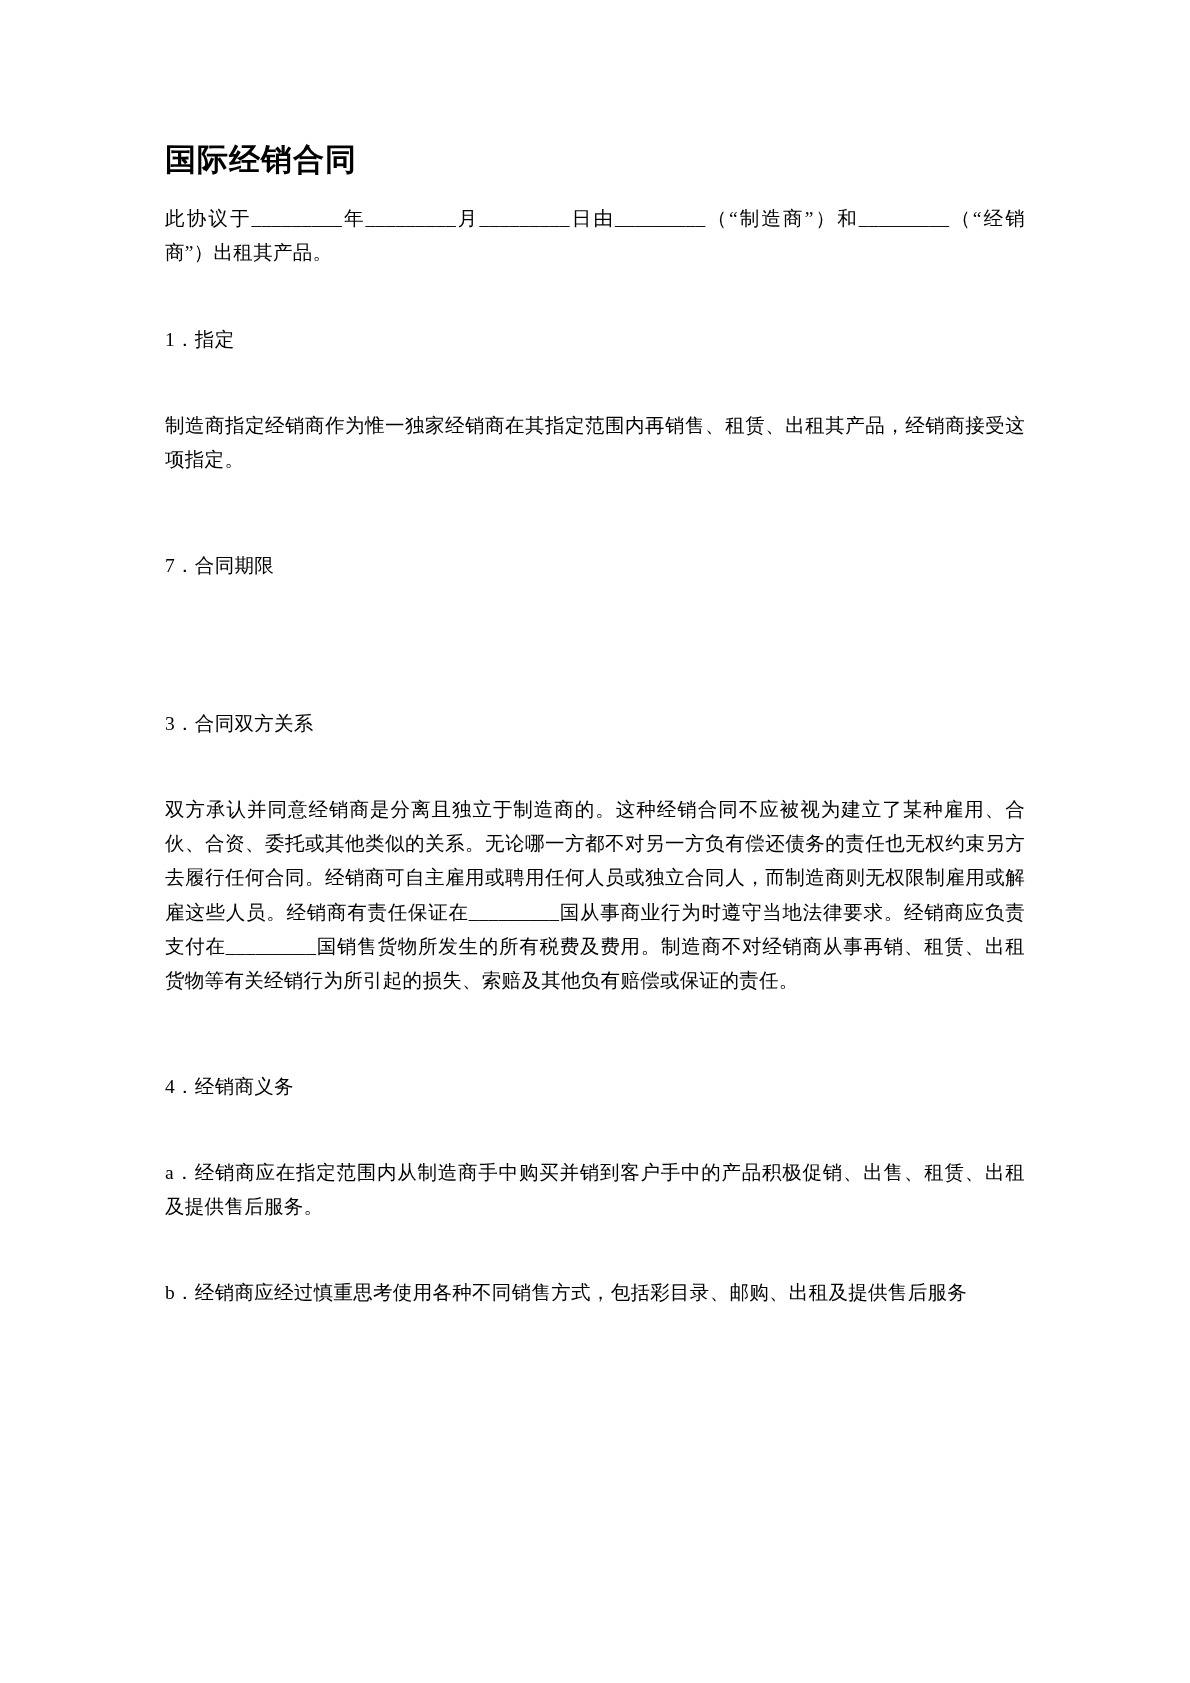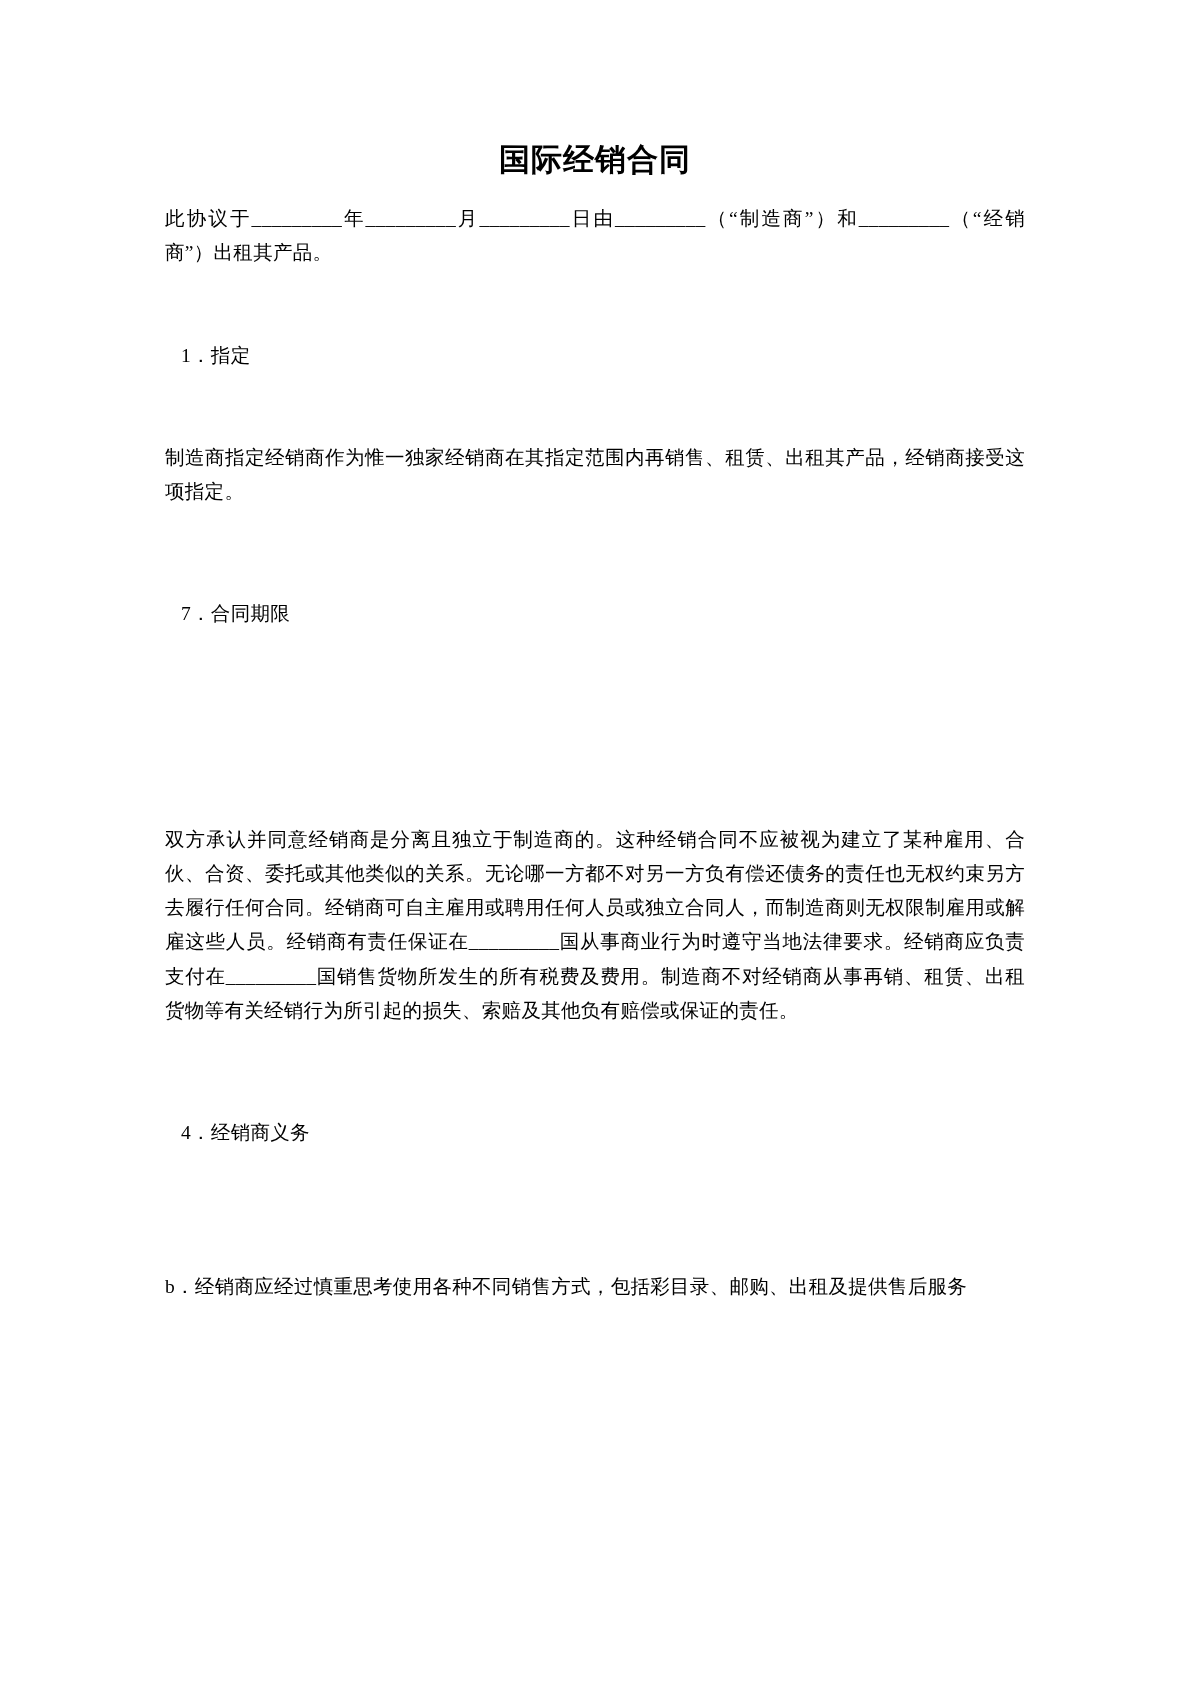--- a/index.html
+++ b/index.html
@@ -14,40 +14,39 @@
     color: #000000;
   }
   .page {
     position: relative;
     width: 1190px;
     height: 1683px;
     box-sizing: border-box;
     padding: 140px 165px 60px 165px;
   }
   .doc-title {
-    text-align: center;
     font-size: 31px;
     font-weight: bold;
     letter-spacing: 1px;
     margin: 0 0 22px 0;
     line-height: 1.3;
   }
   .para {
     font-size: 19.5px;
     line-height: 1.75;
     text-align: justify;
     margin: 0;
     letter-spacing: 0.3px;
   }
   .gap-md { height: 52px; }
   .gap-lg { height: 72px; }
   .heading {
     font-size: 19.5px;
     line-height: 1.75;
-    margin: 16px;
+    margin: 0;
     letter-spacing: 0.3px;
   }
 </style>
 </head>
 <body>
 
 <div class="page">
 
   <h1 class="doc-title">国际经销合同</h1>
 
@@ -63,29 +62,31 @@
 
   <div class="gap-lg"></div>
 
   <p class="heading">7．合同期限</p>
 
   <div class="gap-md"></div>
 
 
   <div class="gap-lg"></div>
 
+  <p class="heading">3．合同双方关系</p>
 
   <div class="gap-md"></div>
 
   <p class="para">双方承认并同意经销商是分离且独立于制造商的。这种经销合同不应被视为建立了某种雇用、合伙、合资、委托或其他类似的关系。无论哪一方都不对另一方负有偿还债务的责任也无权约束另方去履行任何合同。经销商可自主雇用或聘用任何人员或独立合同人，而制造商则无权限制雇用或解雇这些人员。经销商有责任保证在_________国从事商业行为时遵守当地法律要求。经销商应负责支付在_________国销售货物所发生的所有税费及费用。制造商不对经销商从事再销、租赁、出租货物等有关经销行为所引起的损失、索赔及其他负有赔偿或保证的责任。</p>
 
   <div class="gap-lg"></div>
 
   <p class="heading">4．经销商义务</p>
 
   <div class="gap-md"></div>
 
+  <p class="para">a．经销商应在指定范围内从制造商手中购买并销到客户手中的产品积极促销、出售、租赁、出租及提供售后服务。</p>
 
   <div class="gap-md"></div>
 
   <p class="para">b．经销商应经过慎重思考使用各种不同销售方式，包括彩目录、邮购、出租及提供售后服务</p>
 
 </div>
 
 </body></html>

